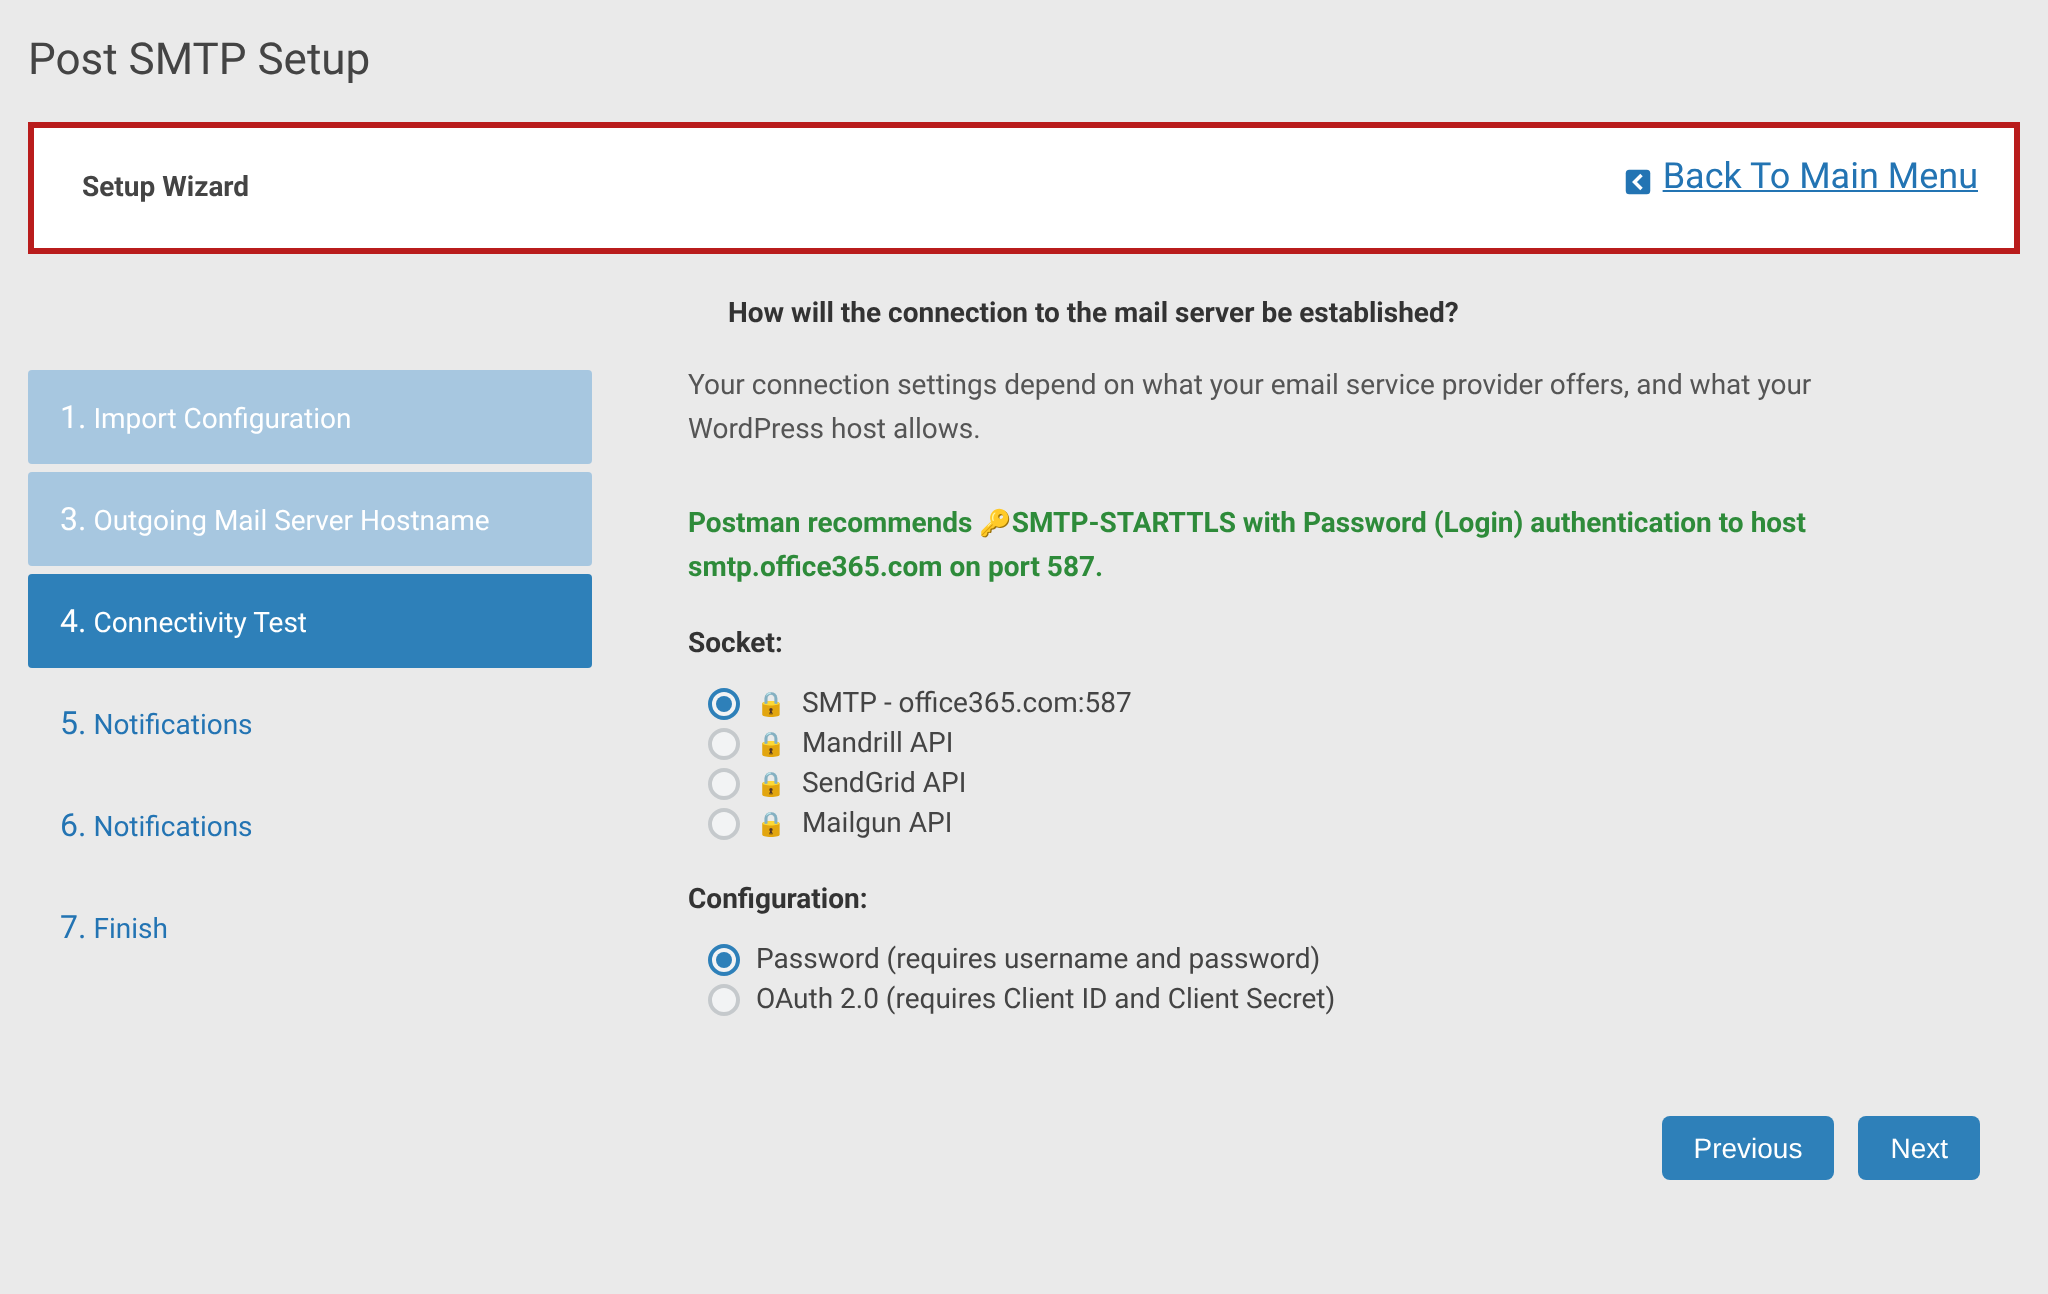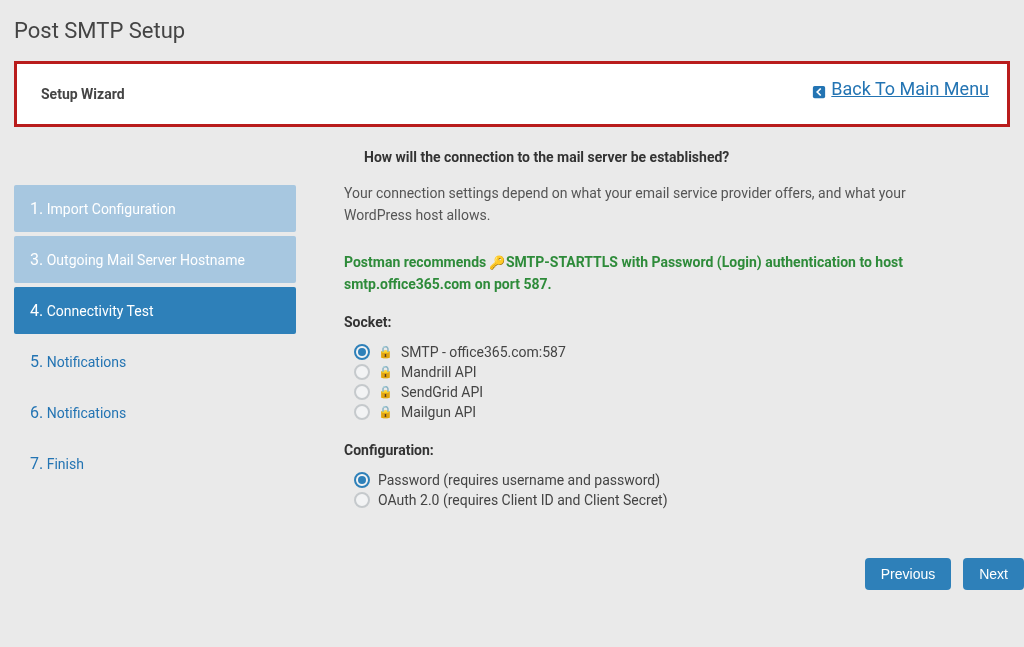--- a/index.html
+++ b/index.html
@@ -153,20 +153,21 @@
     }
     .lock-icon {
       color: #f0a030;
       font-size: 12px;
     }
     .footer-actions {
       display: flex;
       justify-content: flex-end;
       gap: 12px;
       margin-top: 28px;
+      padding-right: 34px;
     }
     .btn {
       background: #2e80b9;
       color: #fff;
       border: none;
       padding: 8px 16px;
       font-size: 14px;
       border-radius: 4px;
       cursor: pointer;
     }

